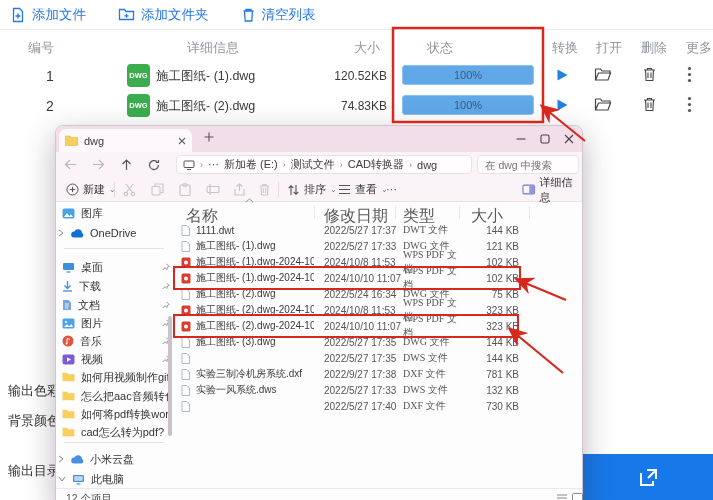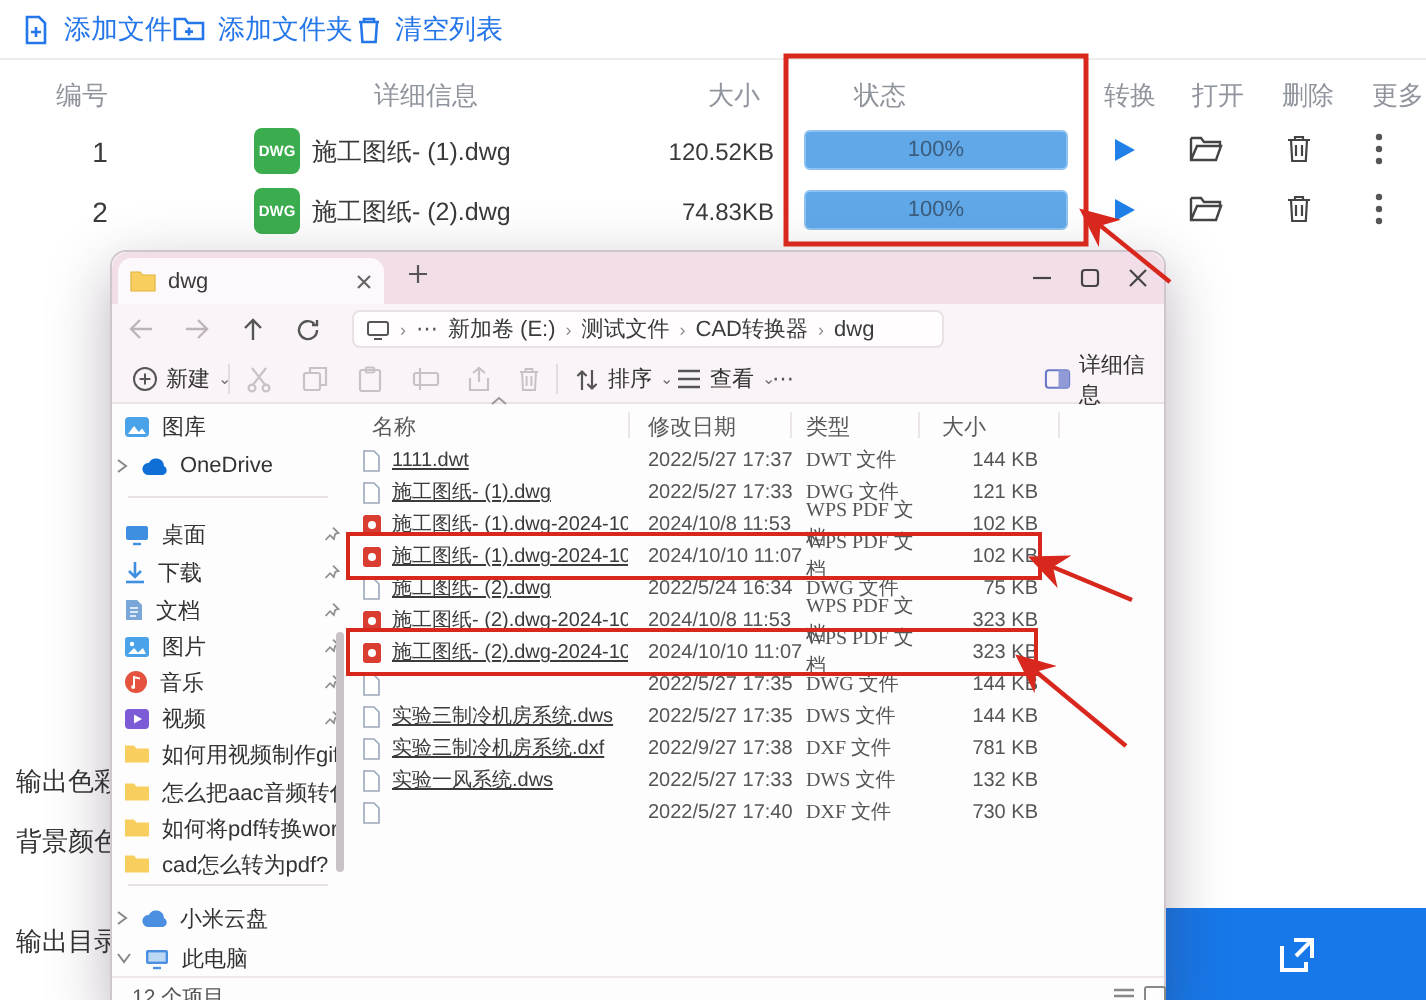--- a/index.html
+++ b/index.html
@@ -2,21 +2,21 @@
 <html><head>
 <meta charset="utf-8">
 <style>
   * { margin:0; padding:0; box-sizing:border-box; }
   html,body { background:#e9e9e9; }
   .stage { position:relative; width:713px; height:500px; background:#fff; overflow:hidden;
            font-family:"Liberation Sans", sans-serif; }
 
   
   .app-toolbar { position:absolute; left:0; top:0; width:713px; height:30px;
-                 display:flex; align-items:center; padding-left:10px;
+                 display:flex; align-items:center; gap:32px; padding-left:10px;
                  border-bottom:1px solid #ececec; background:#fff; }
   .tool-btn { display:flex; align-items:center; gap:6px; color:#2577e9; font-size:13.5px; cursor:pointer; }
   .tool-btn svg { display:block; }
 
   .hdr-cell { position:absolute; top:39px; font-size:13px; color:#90959d; }
 
   .row-index { position:absolute; width:20px; text-align:center; font-size:14px; color:#3a3a3a; }
   .dwg-badge { position:absolute; width:23px; height:23px; border-radius:4px; background:#3bad4e;
                color:#fff; font-size:7.5px; font-weight:bold; display:flex; align-items:center; justify-content:center; }
   .row-name { position:absolute; font-size:12.5px; color:#3a3a3a; }
@@ -64,26 +64,26 @@
 
   .x-sidebar-item { position:absolute; left:6px; width:108px; height:18px; display:flex;
                     align-items:center; gap:6px; font-size:11px; color:#333; cursor:pointer; }
   .sb-label { flex:1; white-space:nowrap; overflow:hidden; }
   .sb-chev { margin-left:-4px; }
   .sb-divider { position:absolute; left:8px; width:100px; height:1px; background:#e8e0e6; }
   .sb-scrollbar { position:absolute; left:112px; top:190px; width:4px; height:120px;
                   background:#c9c2c8; border-radius:2px; }
 
   .x-filearea { position:absolute; left:117px; top:76px; width:408px; height:284px; }
-  .f-hdr { position:absolute; top:4px; font-size:11px; color:#5a5a5a;text-align:center; }
+  .f-hdr { position:absolute; top:4px; font-size:16px; color:#5a5a5a;text-align:center; }
   .f-colsep { position:absolute; top:4px; width:1px; height:13px; background:#ebe5ea; }
   .f-row { position:absolute; left:0; width:400px; height:16px; display:flex; align-items:center; cursor:pointer; }
   .f-ic { position:absolute; left:8px; top:3px; }
   .f-name { position:absolute; left:23px; width:118px; font-size:10px; color:#3b3b3b;
-            white-space:nowrap; overflow:hidden;text-decoration:underline; }
+            white-space:nowrap; overflow:hidden; }
   .f-date { position:absolute; left:151px; width:80px; font-size:10px; color:#555; }
   .f-type { position:absolute; left:230px; width:60px; font-size:10px; color:#555;font-family:Liberation Serif, serif; }
   .f-size { position:absolute; left:258px; width:88px; font-size:10px; color:#555; text-align:right; }
 
   .x-statusbar { position:absolute; left:0; top:362px; width:100%; height:18px;
                  border-top:1px solid #eee6ec; font-size:10.5px; color:#555; }
 
   
   .anno { position:absolute; left:0; top:0; width:713px; height:500px; z-index:40; pointer-events:none; }
 </style>
@@ -243,20 +243,23 @@
         <span class="crumb-sep">›</span>
         <span style="color:#555">⋯</span>
         <span>新加卷 (E:)</span>
         <span class="crumb-sep">›</span>
         <span>测试文件</span>
         <span class="crumb-sep">›</span>
         <span>CAD转换器</span>
         <span class="crumb-sep">›</span>
         <span>dwg</span>
       </div>
+      <div class="x-search">
+        <input placeholder="在 dwg 中搜索" style="">
+      </div>
     </div>
 
     <div class="x-cmdbar">
       <div class="cmd-item" style="left:10px">
         <svg width="13" height="13" viewBox="0 0 13 13">
             <circle cx="6.5" cy="6.5" r="5.5" fill="none" stroke="#555" stroke-width="1"></circle>
             <path d="M6.5 3.8v5.4M3.8 6.5h5.4" stroke="#555" stroke-width="1"></path>
           </svg>
         <span>新建</span>
           <span class="caret">⌄</span>
@@ -523,29 +526,29 @@
           </svg>
         <span class="f-name">施工图纸- (2).dwg-2024-10-10-11-07...</span>
           <span class="f-date">2024/10/10 11:07</span>
           <span class="f-type">WPS PDF 文档</span>
           <span class="f-size">323 KB</span>
       </div>
       <div class="f-row" style="top:132px">
         <svg class="f-ic" width="9" height="11" viewBox="0 0 9 11">
             <path d="M1 0.5h5l2.5 2.5v7.5H1z" fill="#fff" stroke="#9aa7b8" stroke-width=".8"></path>
           </svg>
+        <span class="f-name">施工图纸- (3).dwg</span>
           <span class="f-date">2022/5/27 17:35</span>
           <span class="f-type">DWG 文件</span>
           <span class="f-size">144 KB</span>
       </div>
       <div class="f-row" style="top:148px">
         <svg class="f-ic" width="9" height="11" viewBox="0 0 9 11">
             <path d="M1 0.5h5l2.5 2.5v7.5H1z" fill="#fff" stroke="#9aa7b8" stroke-width=".8"></path>
           </svg>
-        <span class="f-name">实验三制冷机房系统.dws</span>
           <span class="f-date">2022/5/27 17:35</span>
           <span class="f-type">DWS 文件</span>
           <span class="f-size">144 KB</span>
       </div>
       <div class="f-row" style="top:164px">
         <svg class="f-ic" width="9" height="11" viewBox="0 0 9 11">
             <path d="M1 0.5h5l2.5 2.5v7.5H1z" fill="#fff" stroke="#9aa7b8" stroke-width=".8"></path>
           </svg>
         <span class="f-name">实验三制冷机房系统.dxf</span>
           <span class="f-date">2022/9/27 17:38</span>

